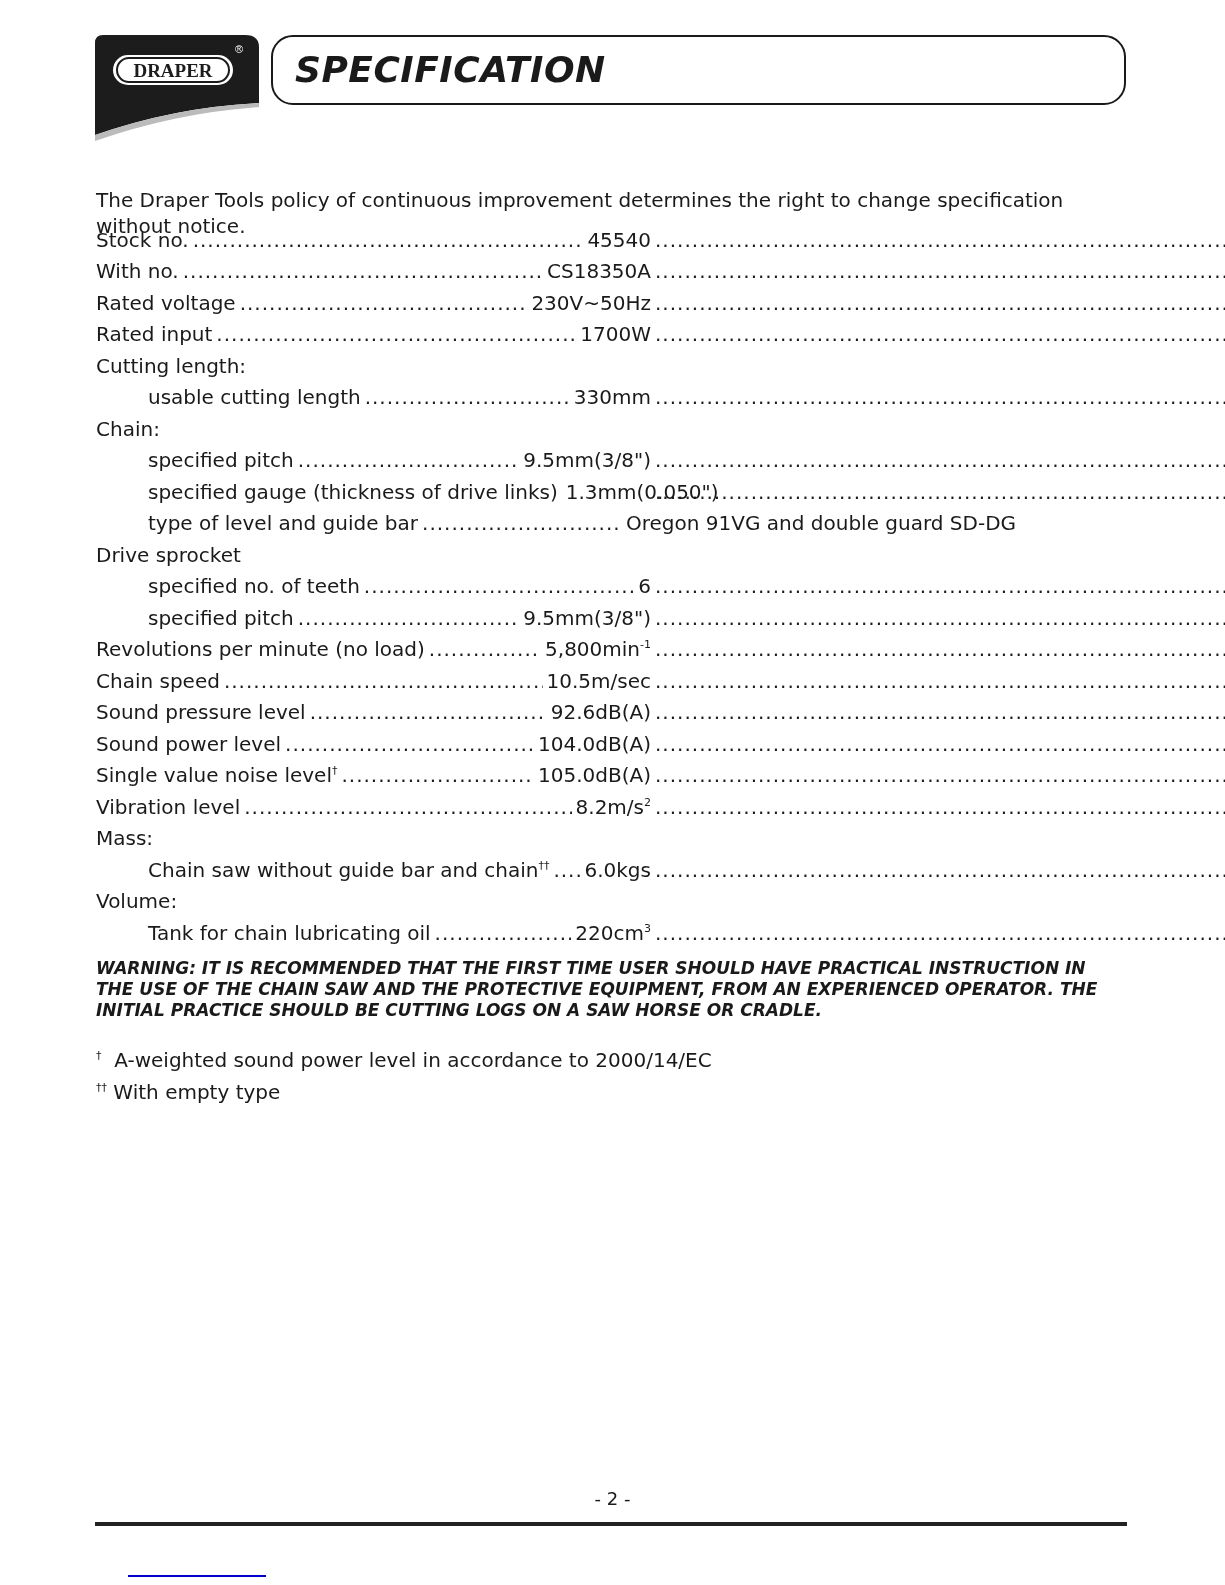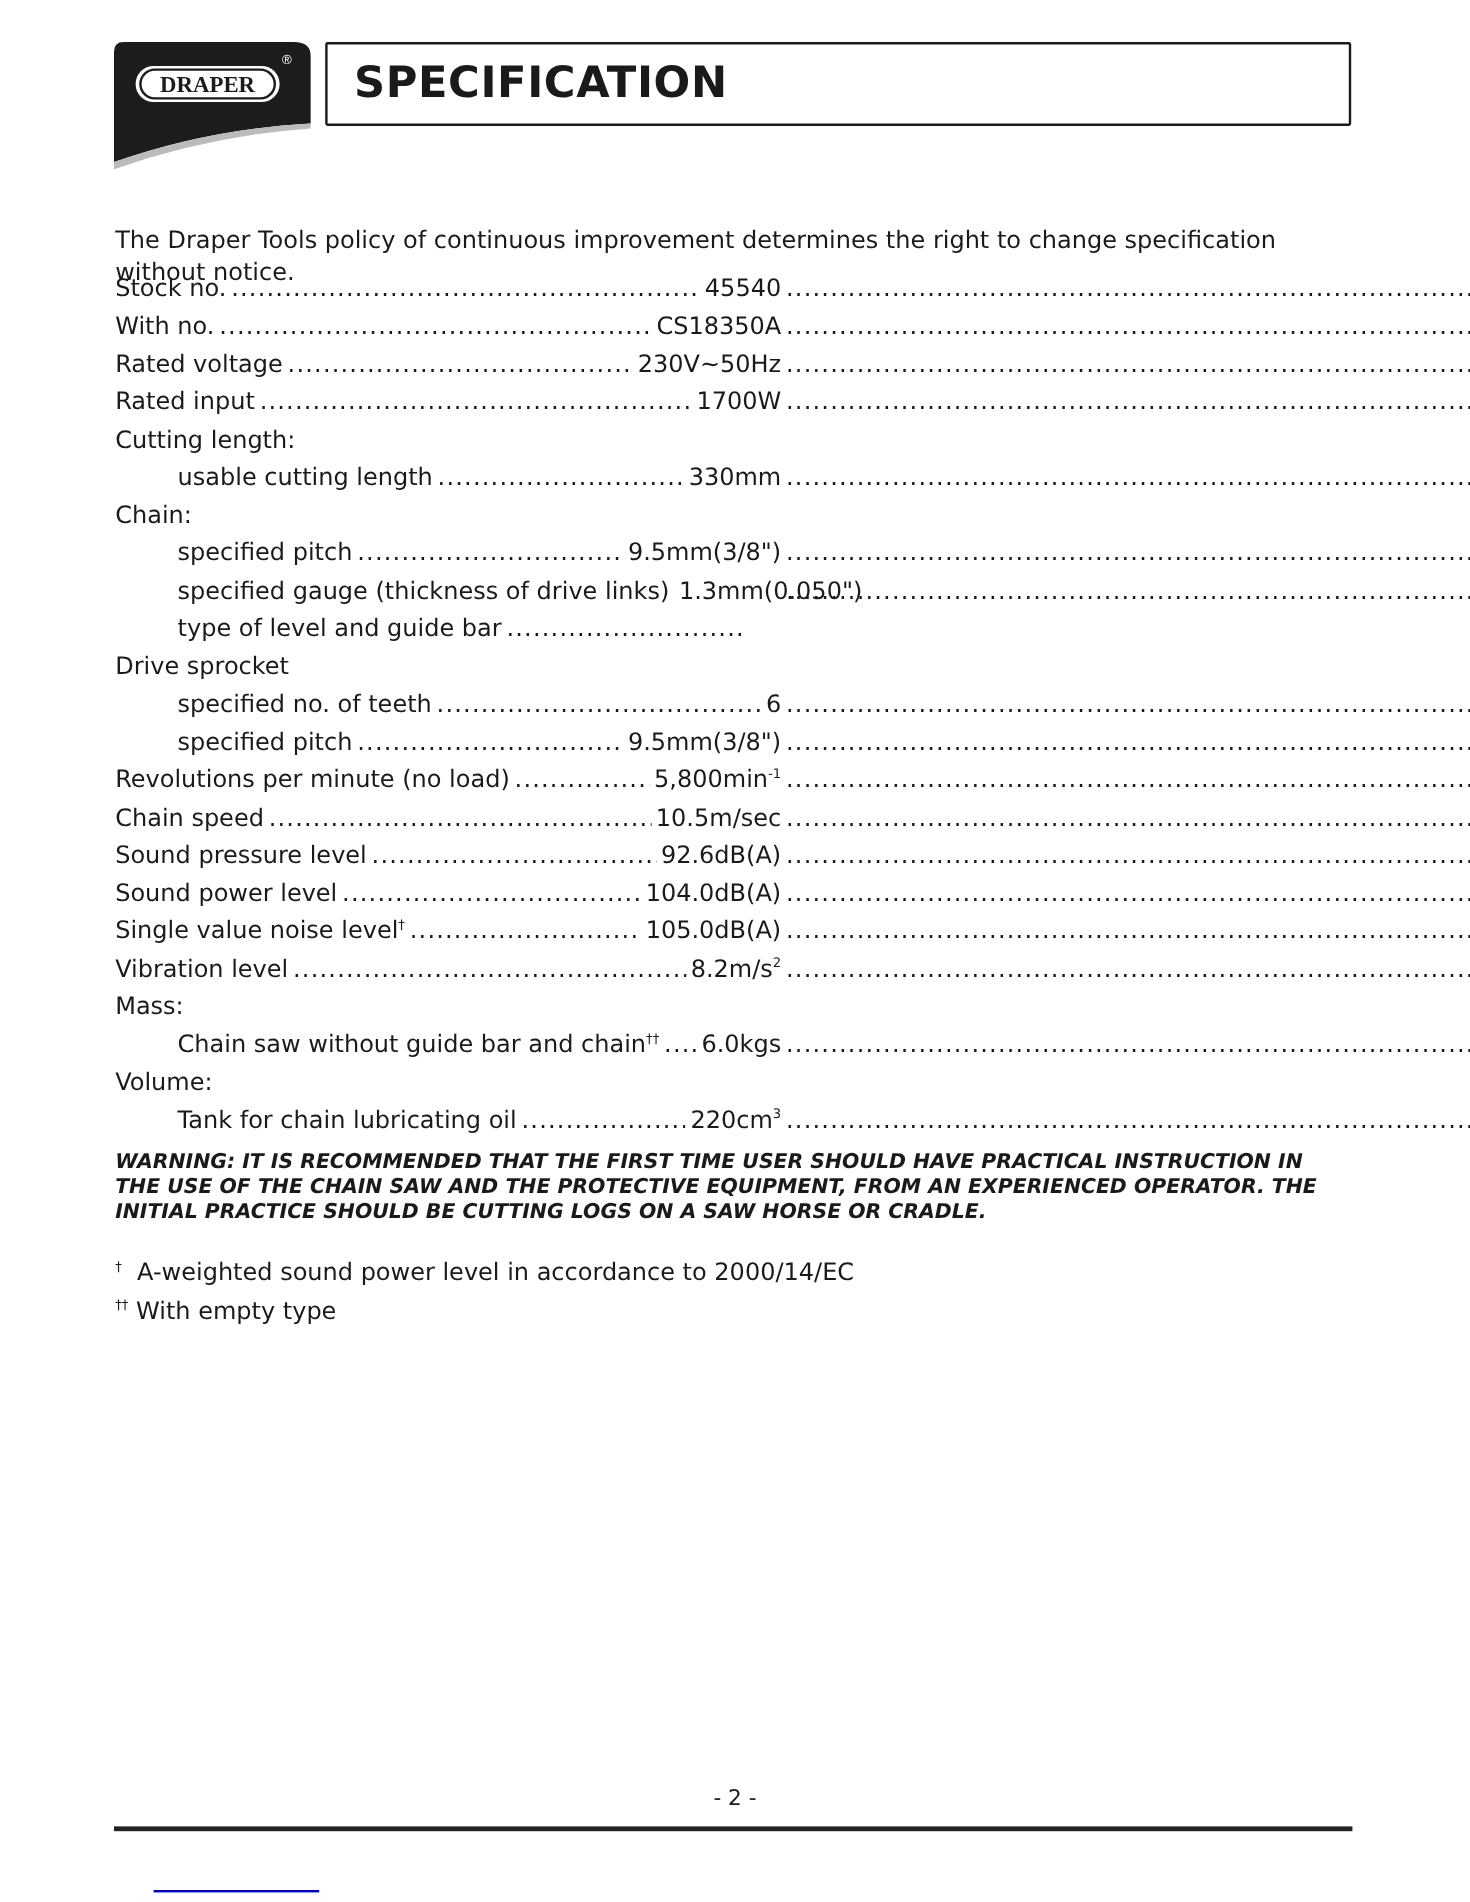--- a/index.html
+++ b/index.html
@@ -1,21 +1,21 @@
 <!DOCTYPE html>
 <html><head>
 <meta charset="utf-8">
 <style>
   html, body { margin: 0; padding: 0; background: #ffffff; }
   body { width: 1225px; height: 1585px; position: relative; overflow: hidden;
          font-family: "DejaVu Sans", sans-serif; color: #1a1a1a; }
   .logo-block { position: absolute; left: 95px; top: 35px; width: 164px; height: 107px; }
   .logo-block svg { width: 164px; height: 107px; display: block; }
   .title-box { position: absolute; left: 271px; top: 35px; width: 855px; height: 70px;
-               border: 2px solid #1a1a1a; border-radius: 2px; box-sizing: border-box; }
+               border: 2px solid #1a1a1a; border-radius: 22px; box-sizing: border-box; font-style: italic; }
   .title-text { position: absolute; left: 22px; top: 12px; font-size: 36px; font-weight: bold;
                 letter-spacing: 0.5px; color: #1a1a1a; }
   .intro { position: absolute; left: 96px; top: 160px; width: 1030px; font-size: 20px; line-height: 26px; margin-top: 27px; }
   .specs { position: absolute; left: 96px; top: 224px; width: 1026px; }
   .row { height: 31.5px; display: flex; align-items: center; font-size: 20px; white-space: nowrap; }
   .row.indent { padding-left: 52px; }
   .cell-label { flex: 0 0 auto; text-align: center; }
   .dots { flex: 1 1 auto; overflow: hidden; color: #1a1a1a; margin: 0 4px; }
   .dots::before { content: "................................................................................................................................................................................................................"; letter-spacing: 1px; }
   .v1, .v2 { flex: 0 0 auto; }
@@ -125,20 +125,21 @@
         <span class="dots"></span>
         <span class="v1">1.3mm(0.050")</span>
       </div>
       <div class="wrap2">
         <span class="dots"></span>
       </div>
     </div>
     <div class="row indent">
       <span class="cell-label">type of level and guide bar</span>
       <span class="dots" style="flex: 0 0 auto; width: 200px;"></span>
+      <span class="v1">Oregon 91VG and double guard SD-DG</span>
     </div>
     <div class="row">
       <span class="cell-label">Drive sprocket</span>
     </div>
     <div class="row indent">
       <div class="wrap1">
         <span class="cell-label">specified no. of teeth</span>
         <span class="dots"></span>
         <span class="v1">6</span>
       </div>

